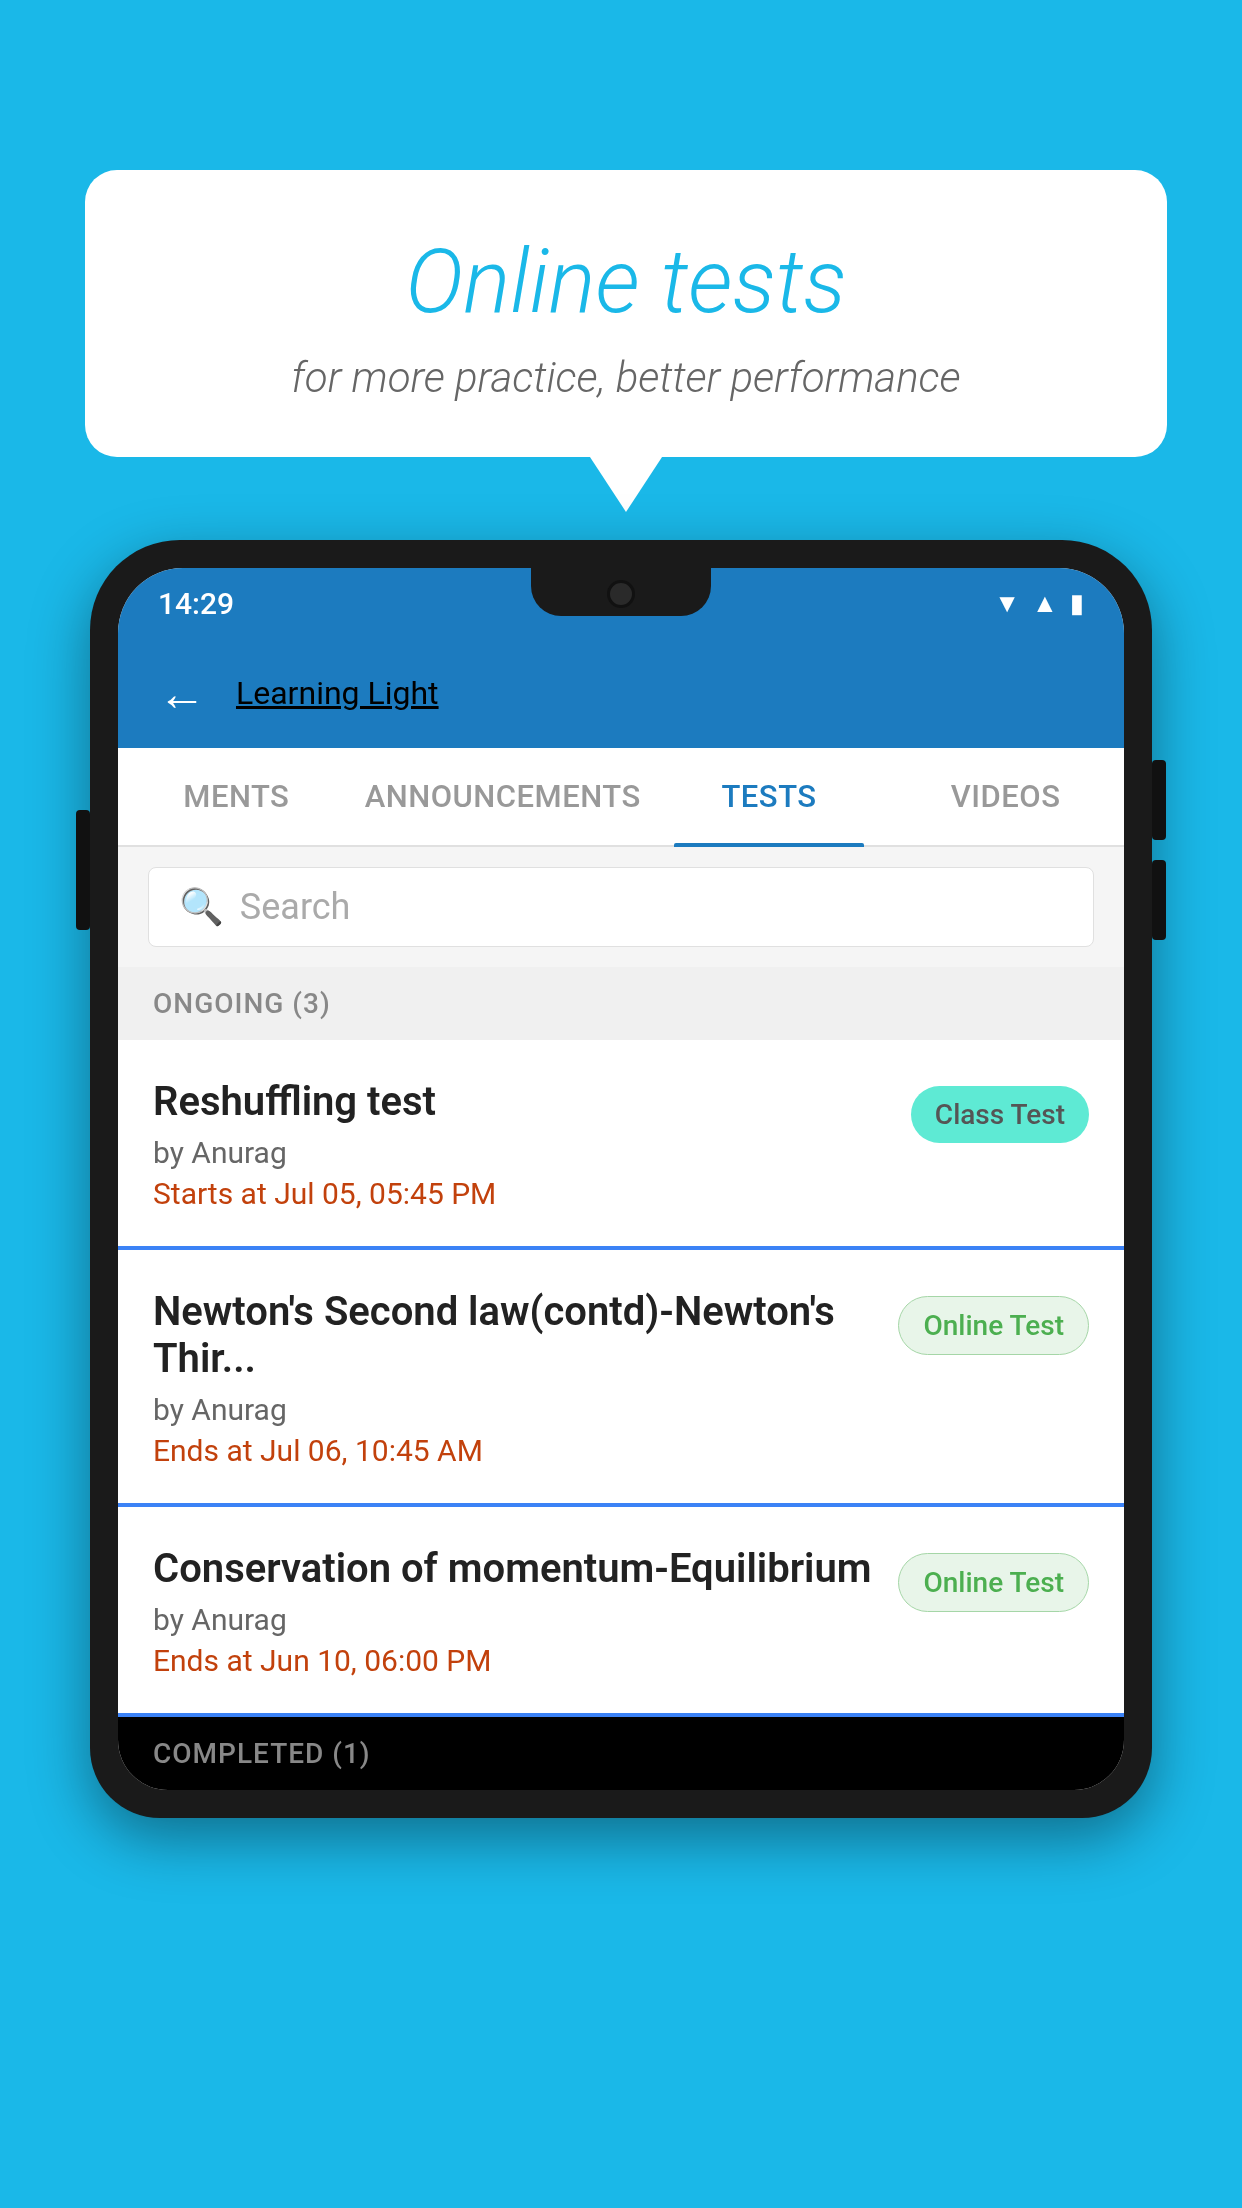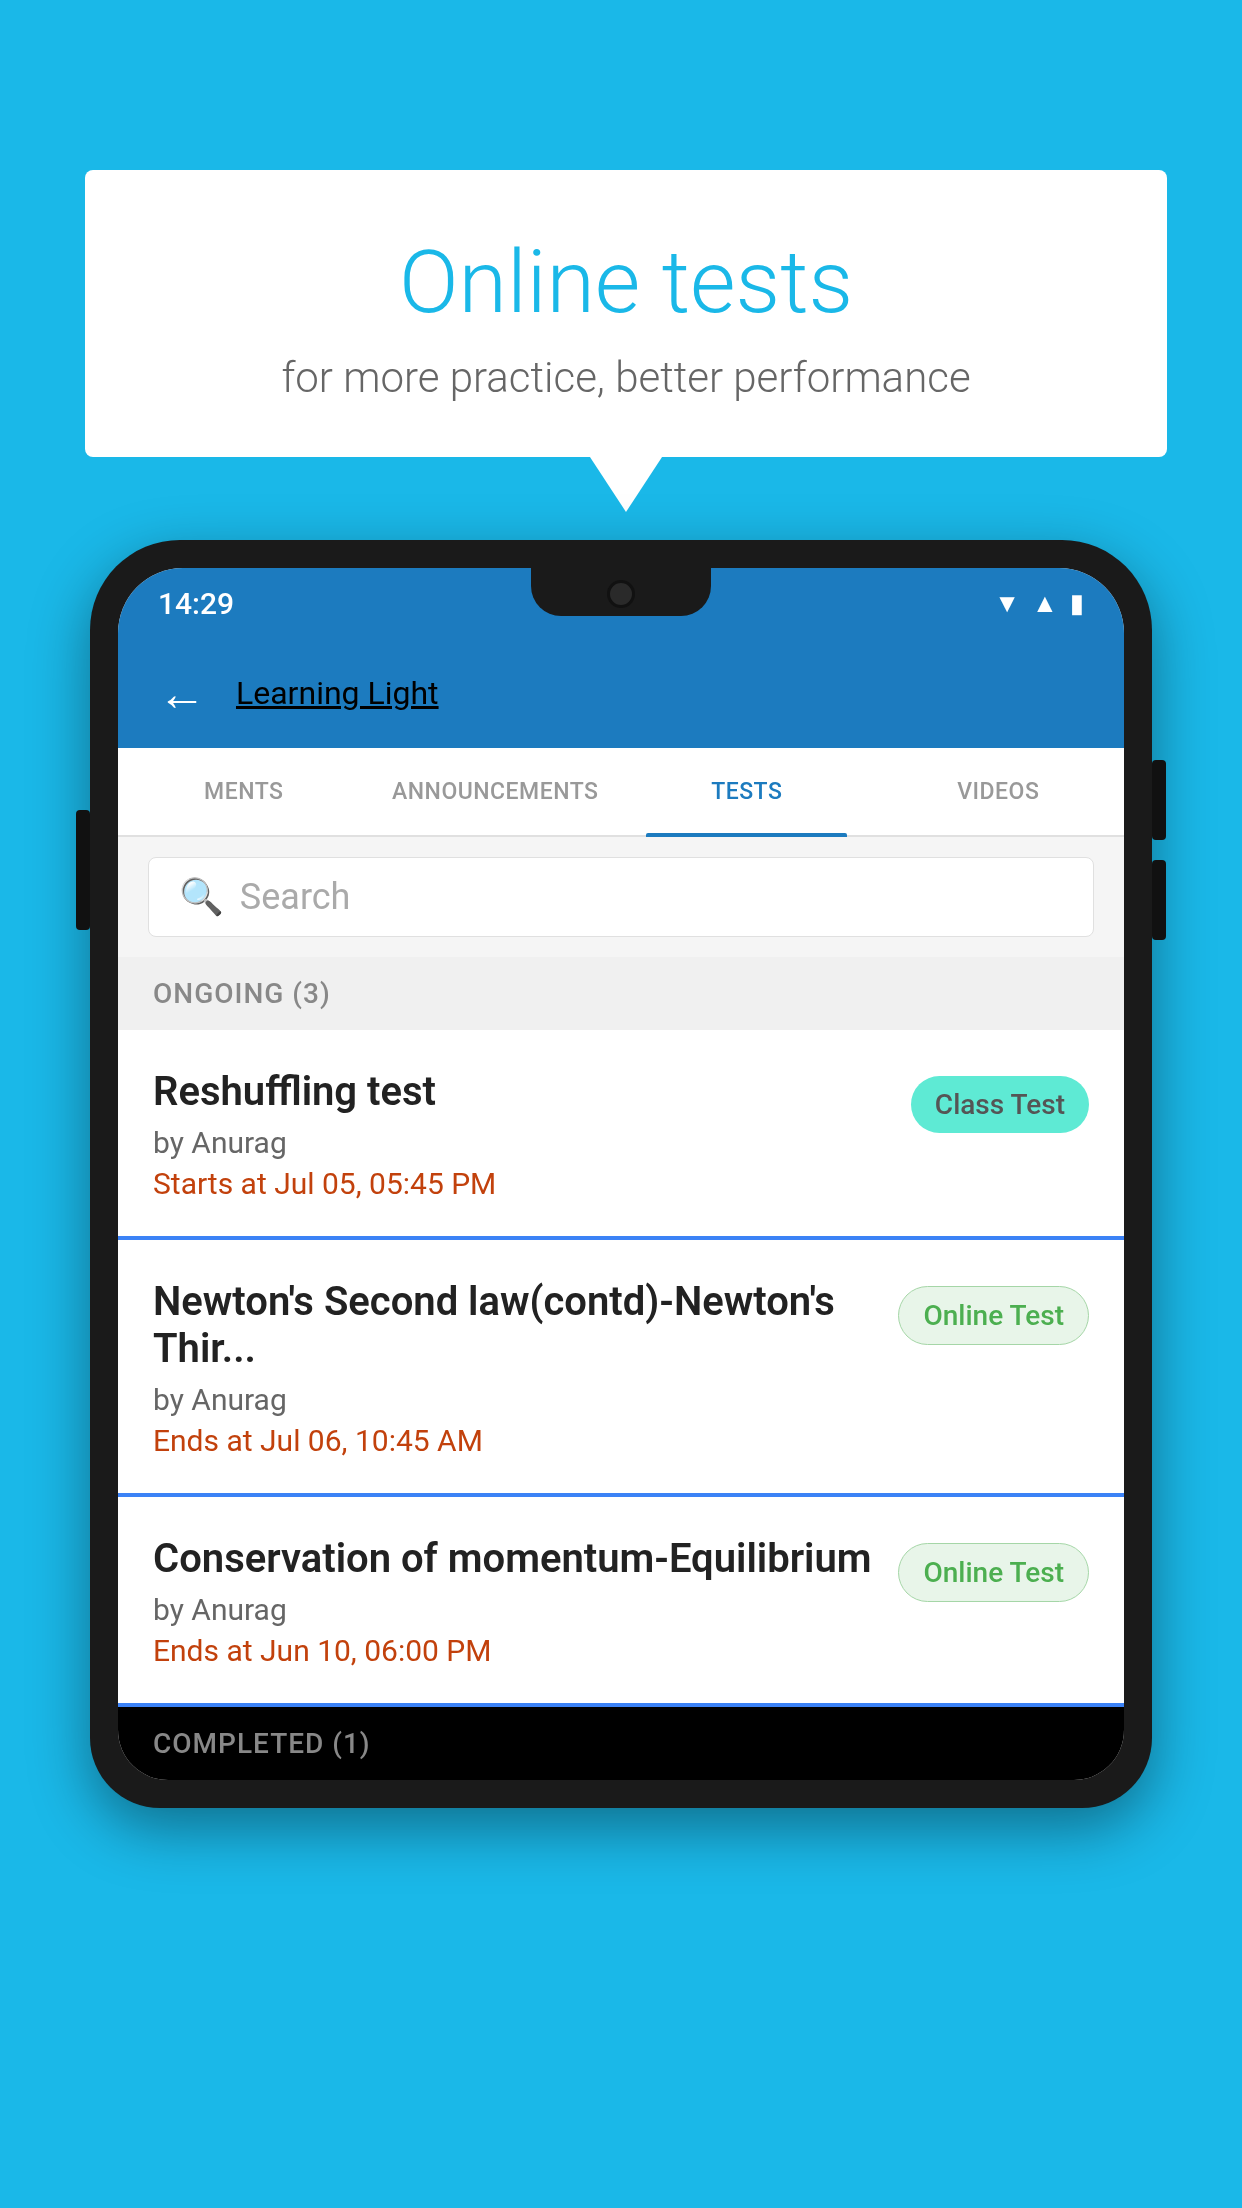--- a/index.html
+++ b/index.html
@@ -12,23 +12,24 @@
       position: relative;
     }
 
     
     .speech-bubble {
       position: absolute;
       top: 170px;
       left: 85px;
       right: 75px;
       background: white;
-      border-radius: 8px;
+      border-radius: 32px;
       padding: 60px 60px 55px;
       text-align: center;
+      font-style: italic;
     }
     .speech-bubble::after {
       content: '';
       position: absolute;
       bottom: -55px;
       left: 50%;
       transform: translateX(-50%);
       width: 0;
       height: 0;
       border-left: 38px solid transparent;
@@ -137,21 +138,21 @@
     
     .tabs {
       background: white;
       display: flex;
       border-bottom: 2px solid #e0e0e0;
     }
     .tab {
       flex: 1;
       text-align: center;
       padding: 30px 10px;
-      font-size: 23px;
+      font-size: 31px;
       color: #999;
       font-weight: 500;
       letter-spacing: 0.5px;
       position: relative;
     }
     .tab.active {
       color: #1c7bbf;
     }
     .tab.active::after {
       content: '';

